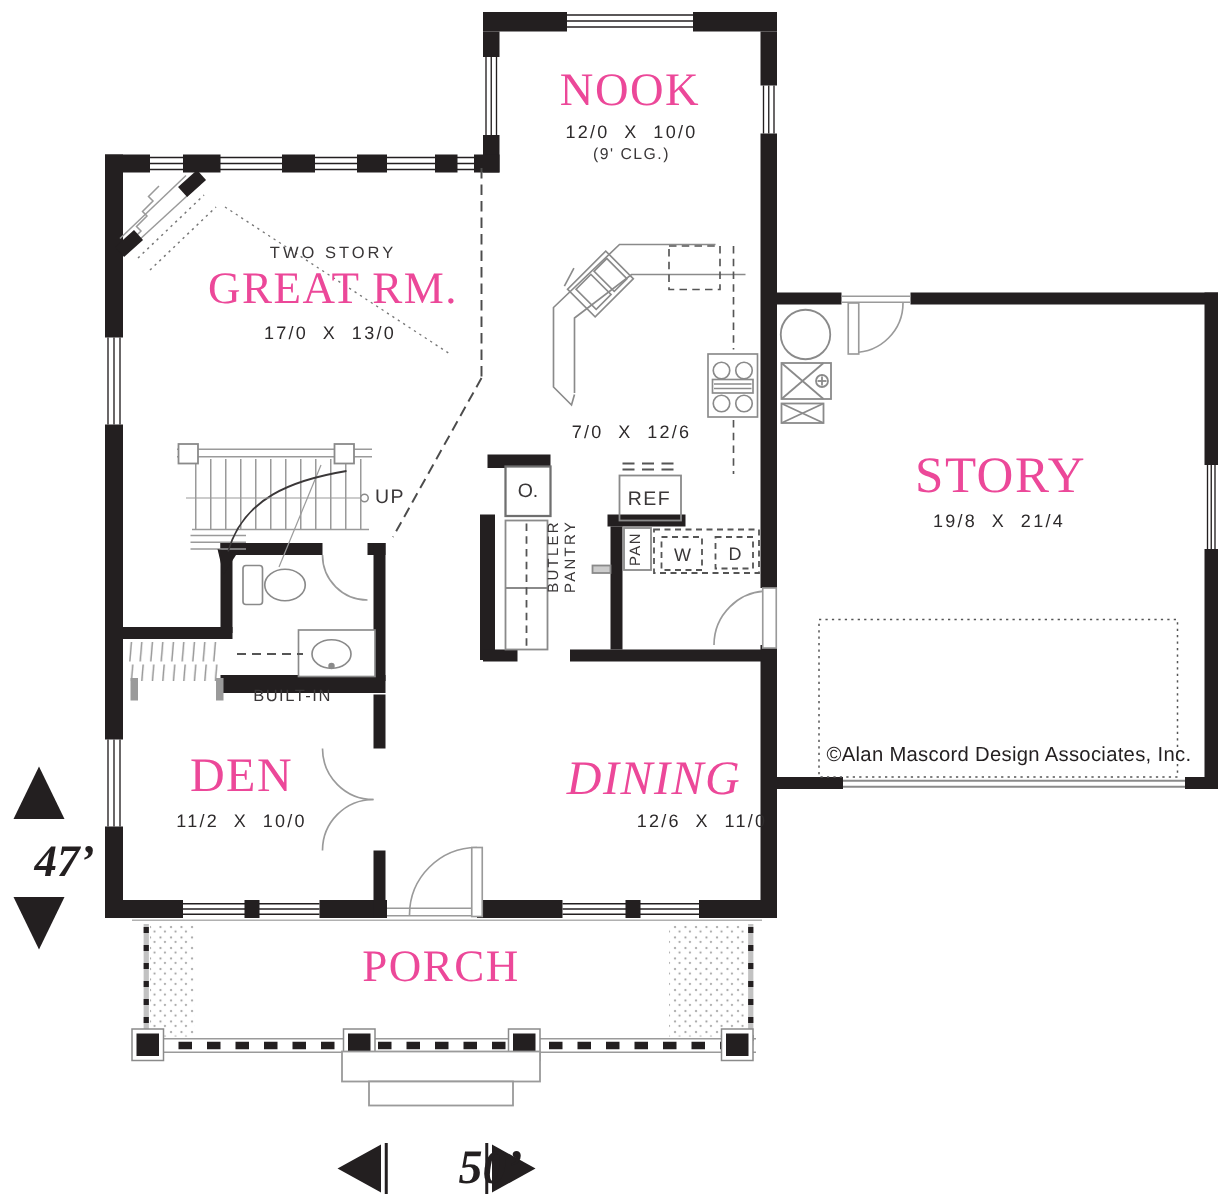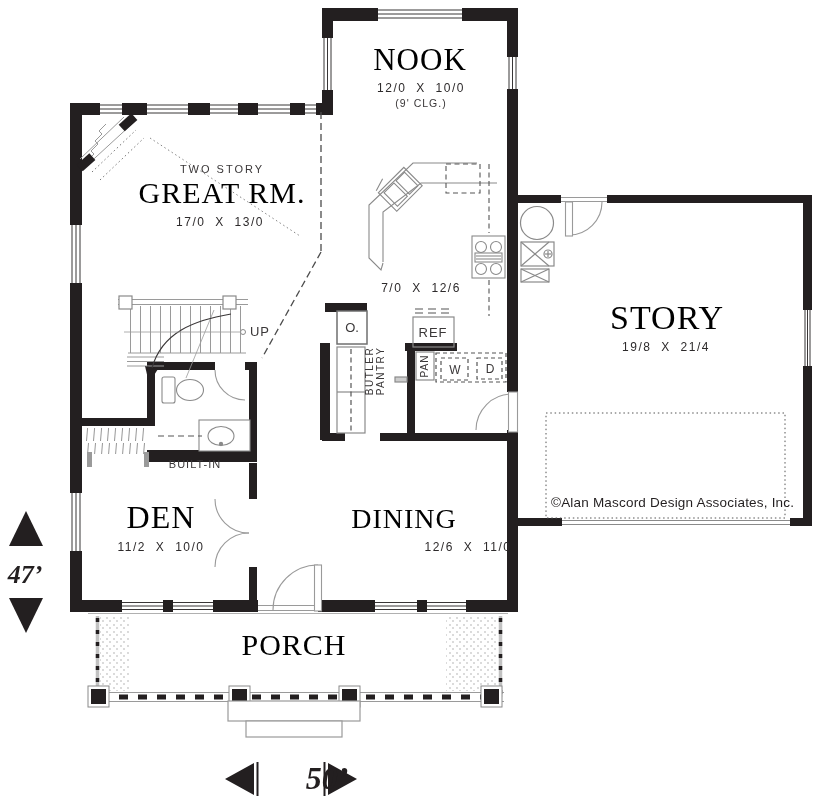--- a/index.html
+++ b/index.html
@@ -1,19 +1,19 @@
 <!DOCTYPE html>
 <html><head>
 <meta charset="utf-8">
 <style>
   html,body{margin:0;padding:0;background:#ffffff;}
   .stage{position:relative;width:818px;height:800px;background:#ffffff;overflow:hidden;
          font-family:"Liberation Sans",sans-serif;color:#231f20;}
   .stage svg{position:absolute;left:0;top:0;}
-  .lbl{position:absolute;transform:translate(-50%,-50%);white-space:nowrap;color:#000000;}
+  .lbl{position:absolute;transform:translate(-50%,-50%);white-space:nowrap;color:#ec4899;}
   .room{font-family:"Liberation Serif",serif;letter-spacing:1px;}
   .dims{font-family:"Liberation Sans",sans-serif;font-size:12px;letter-spacing:1.5px;word-spacing:5px;color:#2d2a2b;}
   .note{font-family:"Liberation Sans",sans-serif;color:#3a3738;}
   .vert{transform:translate(-50%,-50%) rotate(-90deg);text-align:center;line-height:1.1;}
   .dimnum{font-family:"Liberation Serif",serif;font-style:italic;font-weight:bold;color:#231f20;}
   .copyright{font-size:13.5px;color:#231f20;letter-spacing:0.2px;}
 </style>
 </head>
 <body>
 
@@ -337,37 +337,37 @@
 <div class="lbl dims" style="left:220px;top:222px;text-align:right;">17/0 X 13/0</div>
 
 <div class="lbl dims" style="left:421px;top:288px;">7/0 X 12/6</div>
 
 <div class="lbl room" style="left:667px;top:318px;font-size:34px;">STORY</div>
 <div class="lbl dims" style="left:666px;top:347px;">19/8 X 21/4</div>
 
 <div class="lbl room" style="left:161px;top:517px;font-size:32px;">DEN</div>
 <div class="lbl dims" style="left:161px;top:547px;">11/2 X 10/0</div>
 
-<div class="lbl room" style="left:404px;top:519px;font-size:28px;">DINING</div>
+<div class="lbl room" style="left:436px;top:519px;font-size:32px;font-style:italic;">DINING</div>
 <div class="lbl dims" style="left:422px;top:547px;margin-left:46px;">12/6 X 11/0</div>
 
 <div class="lbl room" style="left:294px;top:645px;font-size:30px;">PORCH</div>
 
 <div class="lbl note" style="left:260px;top:331px;font-size:13px;letter-spacing:1px;">UP</div>
 <div class="lbl note" style="left:195px;top:464px;font-size:11px;letter-spacing:1px;">BUILT-IN</div>
 
 <div class="lbl note vert" style="left:375px;top:371px;font-size:10px;letter-spacing:1.5px;">
   <span>BUTLER</span><br>
   <span>PANTRY</span>
 </div>
 <div class="lbl note vert" style="left:424px;top:366px;font-size:10px;letter-spacing:1px;">PAN</div>
 
 <div class="lbl note" style="left:352px;top:327px;font-size:13px;">O.</div>
 <div class="lbl note" style="left:433px;top:332px;font-size:13px;letter-spacing:1px;">REF</div>
 <div class="lbl note" style="left:455px;top:370px;font-size:12px;">W</div>
 <div class="lbl note" style="left:490px;top:369px;font-size:12px;">D</div>
 
-<div class="lbl dimnum" style="left:25px;top:575px;font-size:26px;">47’</div>
+<div class="lbl dimnum" style="left:43px;top:575px;font-size:30px;">47’</div>
 <div class="lbl dimnum" style="left:291px;top:778px;font-size:32px;margin-left:36px;">50’</div>
 
 <div class="copyright" style="position:absolute;left:551px;top:495px;">©Alan Mascord Design Associates, Inc.</div>
 
 </div>
 
 </body></html>

